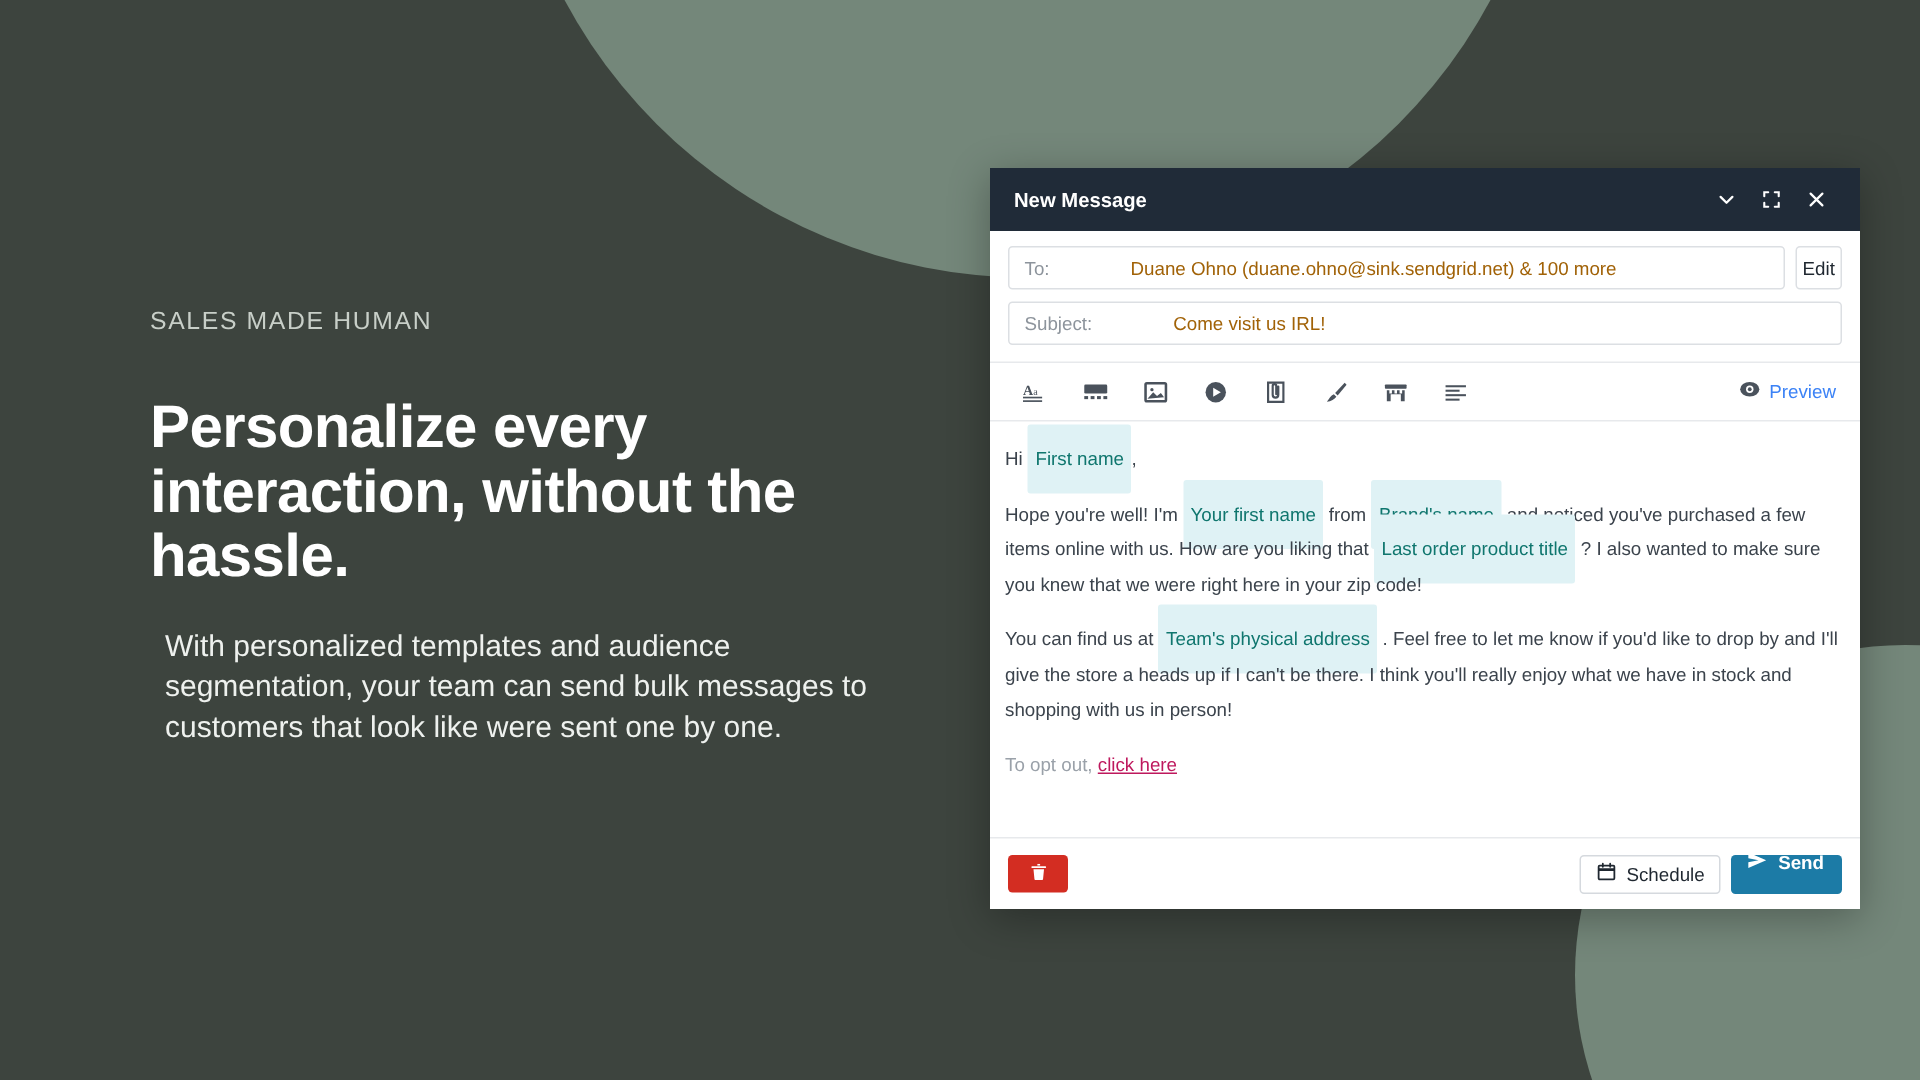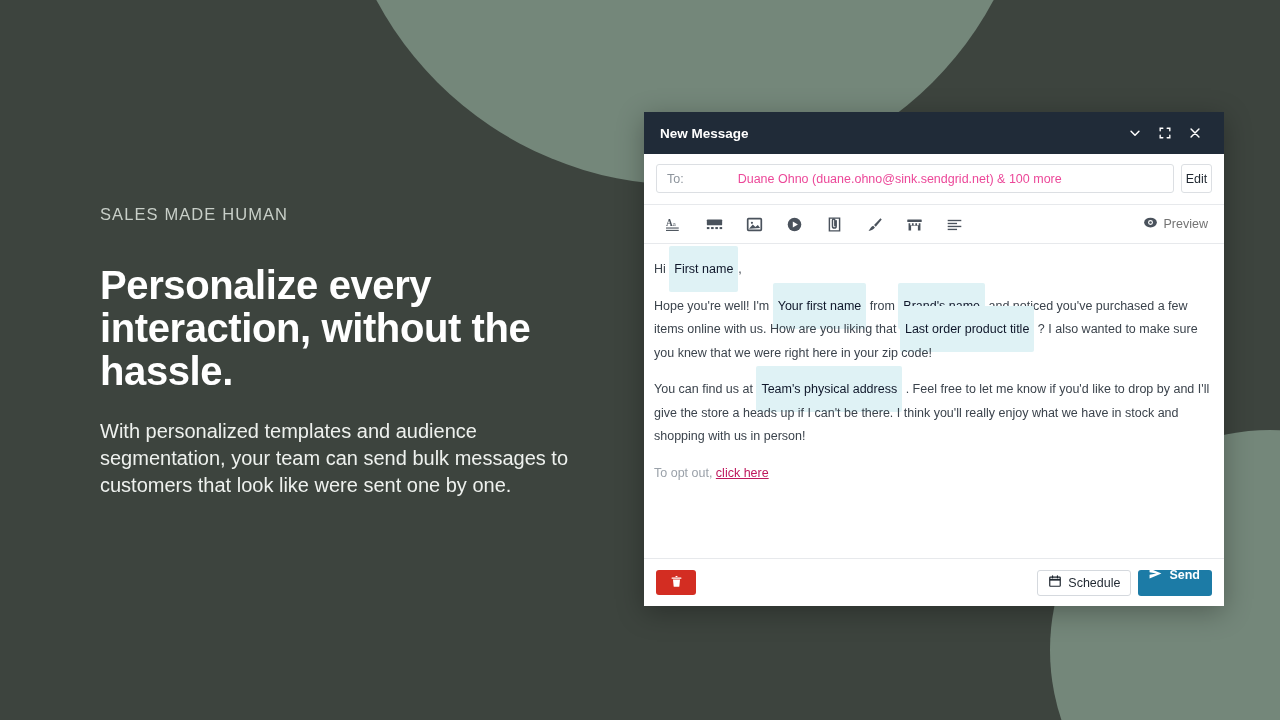--- a/index.html
+++ b/index.html
@@ -39,26 +39,27 @@
     font-weight:700;
     color:#ffffff;
     letter-spacing:-0.4px;
   }
   .hero-body {
     margin-top:25px;
     font-size:20px;
     line-height:27px;
     color:#eef1ee;
     font-weight:400;
+    margin-left:10px;
   }
 
   
   .compose {
     position:absolute;
-    left:644px; top:112px;
+    left:660px; top:112px;
     width:580px; height:494px;
     background:#ffffff;
     box-shadow:0 6px 26px rgba(0,0,0,0.30);
     display:flex;
     flex-direction:column;
   }
   .compose-header {
     height:42px;
     background:#202b38;
     display:flex;
@@ -87,21 +88,21 @@
     height:29px;
     border:1px solid #dcdfe3;
     border-radius:3px;
     display:flex;
     align-items:center;
     padding:0 10px;
     font-size:12.5px;
     background:#fff;
   }
   .field-label { color:#8d949c; margin-right:7px; }
-  .field-value { color:#ec4899;padding-left:47px; }
+  .field-value { color:#a16207;padding-left:47px; }
   .edit-btn {
     width:31px; height:29px;
     border:1px solid #dcdfe3;
     border-radius:3px;
     background:#fff;
     font-size:12.5px;
     color:#1f2730;
     font-family:"Liberation Sans", sans-serif;
     cursor:pointer;
     font-weight:400;
@@ -121,37 +122,37 @@
     width:40px; height:38px;
     display:flex; align-items:center; justify-content:center;
     cursor:pointer;
     color:#4a525c;
   }
   .toolbar-spacer { flex:1; }
   .preview-btn {
     display:flex; align-items:center; gap:6px;
     padding-right:8px;
     cursor:pointer;
-    color:#737373;
+    color:#3b82f6;
     font-size:12.5px;
   }
 
   
   .mail-body {
     flex:1;
     padding:14px 14px 0 10px;
     overflow:hidden;
     font-size:12.5px;
     line-height:23.5px;
     color:#3b434c;
   }
   .mail-body p { margin-bottom:13px; }
   .tag {
     background:#dff2f5;
-    color:#0f172a;
+    color:#0f766e;
     padding:16px 5px;
     border-radius:2px;
     white-space:nowrap;
   }
   .optout { color:#9aa1a9; }
   .optout a { color:#be185d; text-decoration:underline; }
 
   
   .compose-footer {
     height:48px;
@@ -233,20 +234,26 @@
     </div>
   </div>
 
   <div class="fields">
     <div class="field-row">
       <div class="field">
         <span class="field-label">To:</span>
         <span class="field-value">Duane Ohno (duane.ohno@sink.sendgrid.net) &amp; 100 more</span>
       </div>
       <button class="edit-btn">Edit</button>
+    </div>
+    <div class="field-row">
+      <div class="field">
+        <span class="field-label">Subject:</span>
+        <span class="field-value">Come visit us IRL!</span>
+      </div>
     </div>
   </div>
 
   <div class="toolbar">
     <div class="tool">
       <svg width="17" height="17" viewBox="0 0 20 20" fill="#4a525c">
         <text x="0" y="12" font-size="11" font-family="Liberation Serif, serif" font-weight="bold">A</text>
         <text x="8" y="12" font-size="8" font-family="Liberation Serif, serif">a</text>
         <rect x="0" y="13.5" width="15" height="1.3"></rect>
           <rect x="0" y="16.3" width="15" height="1.3"></rect>

